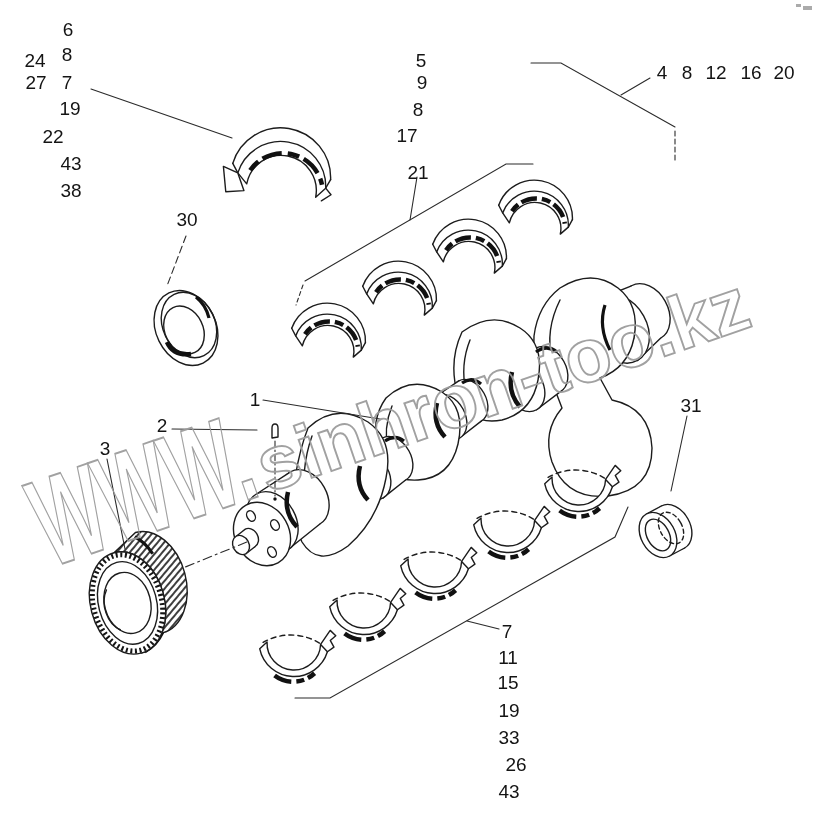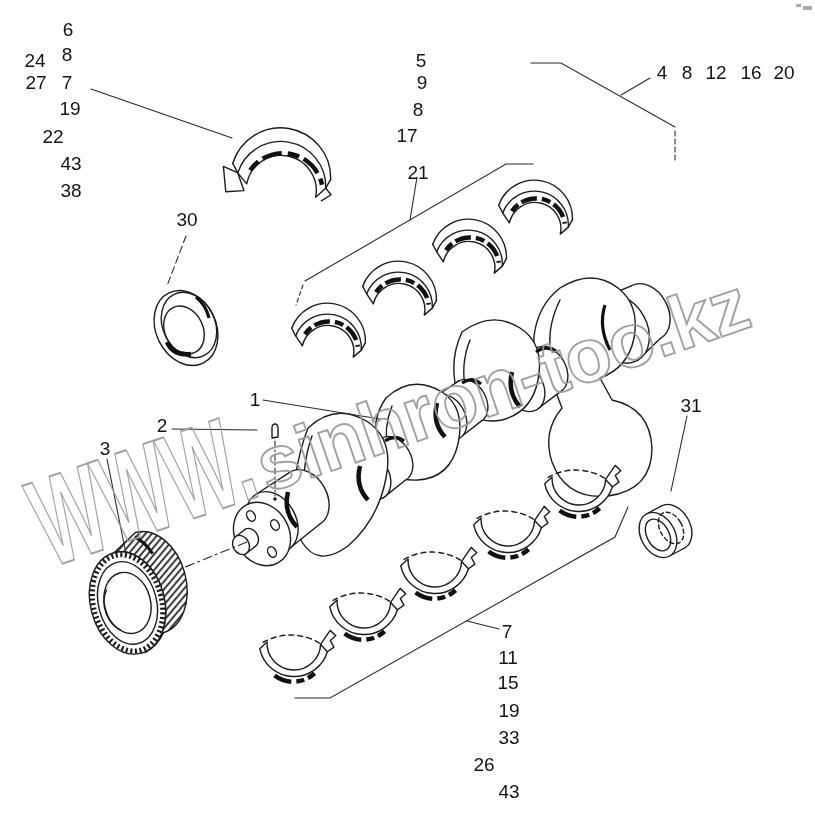--- a/index.html
+++ b/index.html
@@ -220,20 +220,20 @@
   <span class="lbl" style="left:255px;top:399px">1</span>
   <span class="lbl" style="left:162px;top:425px">2</span>
   <span class="lbl" style="left:105px;top:448px">3</span>
   <span class="lbl" style="left:691px;top:405px">31</span>
 
   <span class="lbl" style="left:507px;top:631px">7</span>
   <span class="lbl" style="left:508px;top:657px">11</span>
   <span class="lbl" style="left:508px;top:682px">15</span>
   <span class="lbl" style="left:509px;top:710px">19</span>
   <span class="lbl" style="left:509px;top:737px">33</span>
-  <span class="lbl" style="left:484px;top:764px">26</span>
+  <span class="lbl" style="left:516px;top:764px">26</span>
   <span class="lbl" style="left:509px;top:791px">43</span>
 
   <div class="smudge">
       <i class="s1"></i>
       <i class="s2"></i>
     </div>
 </div>
 
 </body></html>

